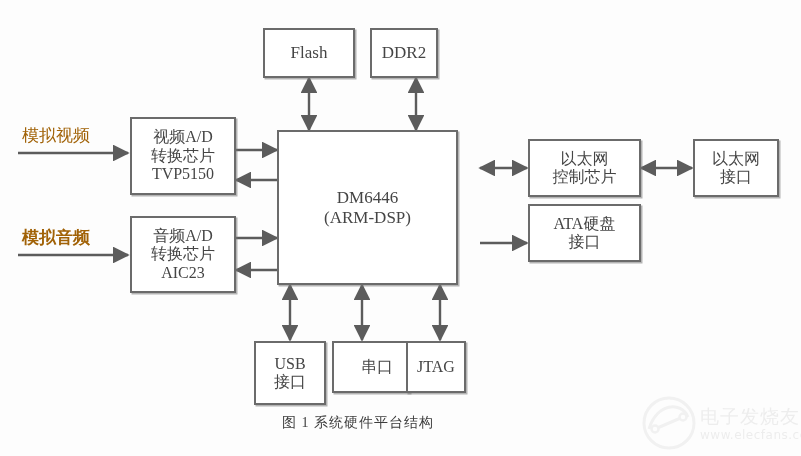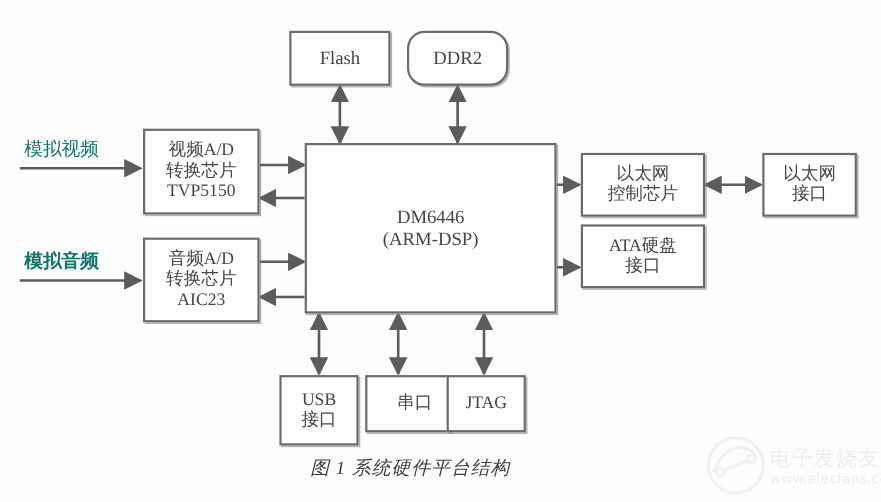--- a/index.html
+++ b/index.html
@@ -30,30 +30,29 @@
     line-height: 1.15;
     box-shadow: 1.5px 1.5px 0 rgba(120,120,120,0.55);
   }
   .block .ln { display: block; white-space: nowrap; }
   .f17 { font-size: 17px; }
   .f16 { font-size: 16px; }
 
   .label {
     position: absolute;
     font-size: 17px;
-    color: #0f766e;
+    color: #a16207;
     white-space: nowrap;
   }
   .caption {
     position: absolute;
-    font-size: 17px;
+    font-size: 14px;
     letter-spacing: 1px;
     color: #3d3d3d;
     white-space: nowrap;
-    font-style: italic;
   }
   svg.wires {
     position: absolute;
     left: 0; top: 0;
     width: 801px;
     height: 456px;
     pointer-events: none;
   }
   .wm {
     position: absolute;
@@ -110,37 +109,37 @@
     </g>
   </svg>
 
   <div class="label" style="left:22px; top:124px;">模拟视频</div>
   <div class="label" style="left:22px; top:226px;font-weight:bold;">模拟音频</div>
 
   <div class="block f17" style="left:263px; top:28px; width:92px; height:50px;">
     <span class="ln">Flash</span>
   </div>
 
-  <div class="block f17" style="left:370px; top:28px; width:92px; height:50px;border-radius:16px;">
+  <div class="block f17" style="left:370px; top:28px; width:68px; height:50px;">
     <span class="ln">DDR2</span>
   </div>
 
   <div class="block f16" style="left:130px; top:117px; width:106px; height:78px;">
     <span class="ln">视频A/D</span>
     <span class="ln">转换芯片</span>
     <span class="ln">TVP5150</span>
   </div>
 
   <div class="block f16" style="left:130px; top:216px; width:106px; height:77px;">
     <span class="ln">音频A/D</span>
     <span class="ln">转换芯片</span>
     <span class="ln">AIC23</span>
   </div>
 
-  <div class="block f17" style="left:277px; top:130px; width:229px; height:155px;">
+  <div class="block f17" style="left:277px; top:130px; width:181px; height:155px;">
     <span class="ln">DM6446</span>
     <span class="ln">(ARM-DSP)</span>
   </div>
 
   <div class="block f16" style="left:528px; top:139px; width:113px; height:58px;">
     <span class="ln">以太网</span>
     <span class="ln">控制芯片</span>
   </div>
 
   <div class="block f16" style="left:693px; top:139px; width:86px; height:58px;">
@@ -155,21 +154,21 @@
 
   <div class="block f16" style="left:254px; top:341px; width:72px; height:64px;">
     <span class="ln">USB</span>
     <span class="ln">接口</span>
   </div>
 
   <div class="block f16" style="left:332px; top:341px; width:78px; height:52px;padding-left:12px;">
     <span class="ln">串口</span>
   </div>
 
-  <div class="block f16" style="left:406px; top:341px; width:72px; height:52px;">
+  <div class="block f16" style="left:406px; top:341px; width:60px; height:52px;">
     <span class="ln">JTAG</span>
   </div>
 
   <div class="caption" style="left:282px; top:414px;">图 1    系统硬件平台结构</div>
 
   <svg class="wm" style="left:641px; top:395px;" width="56" height="56" viewBox="0 0 56 56">
     <circle cx="28" cy="28" r="25" fill="none" stroke="#d6d6d6" stroke-width="3"></circle>
     <path d="M8 34 C 16 8, 40 6, 47 22" fill="none" stroke="#d6d6d6" stroke-width="3"></path>
     <line x1="14" y1="34" x2="42" y2="22" stroke="#d6d6d6" stroke-width="3"></line>
     <circle cx="14" cy="34" r="3.5" fill="#ffffff" stroke="#d6d6d6" stroke-width="2.5"></circle>

